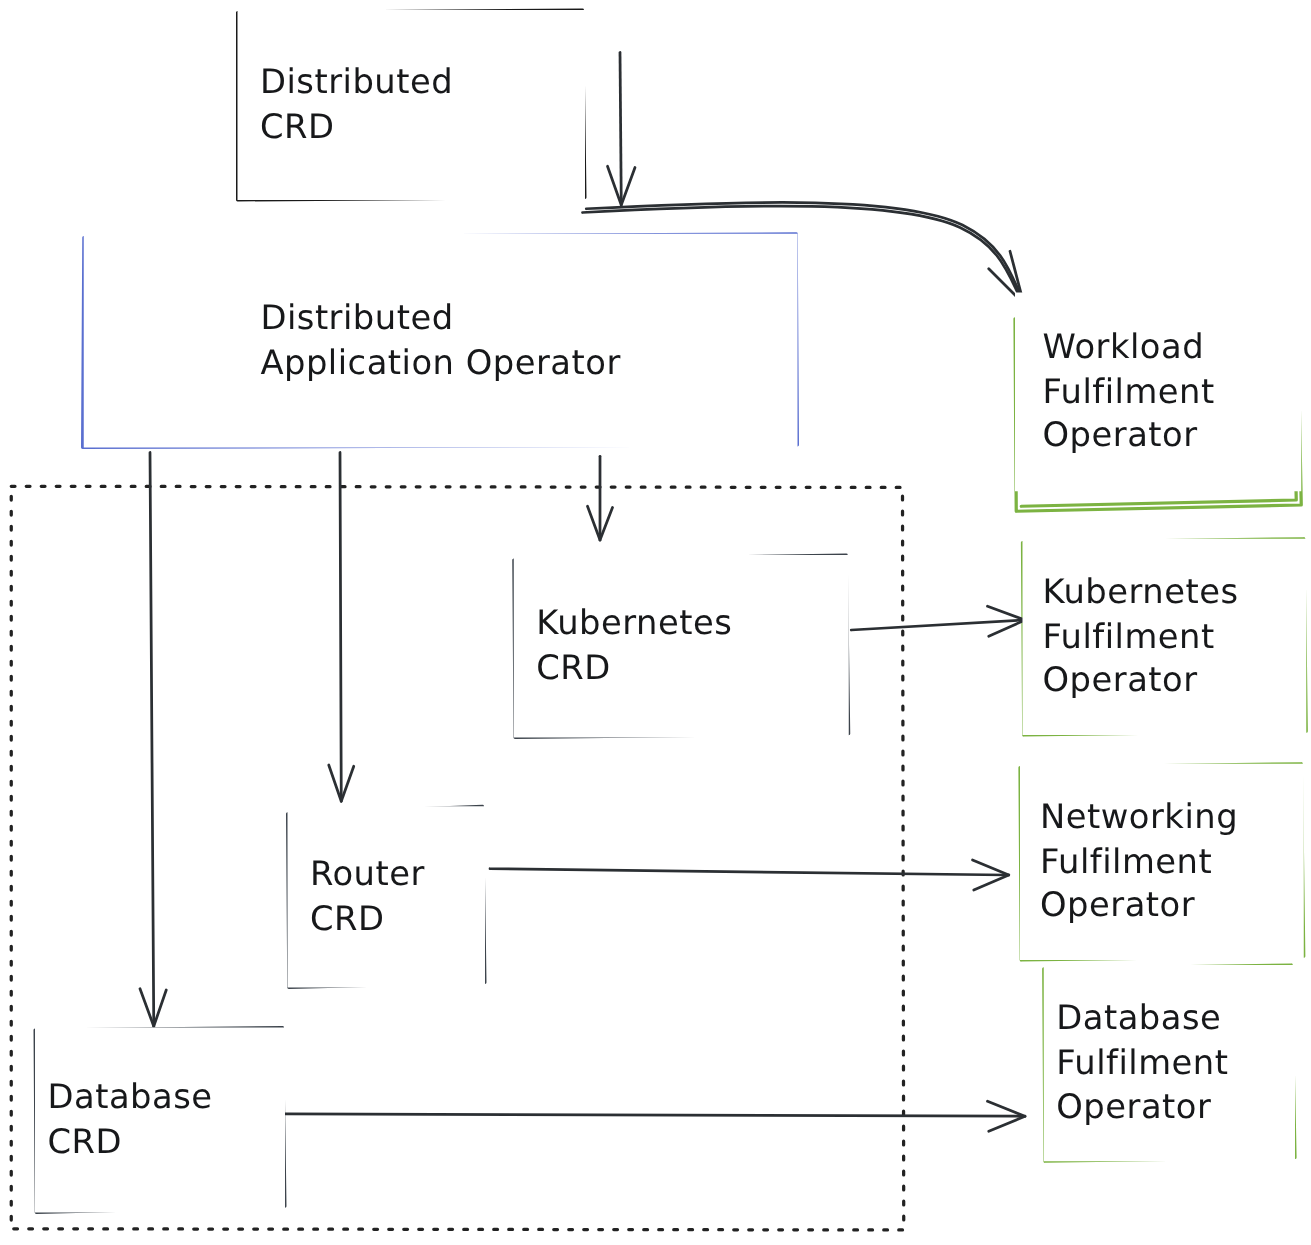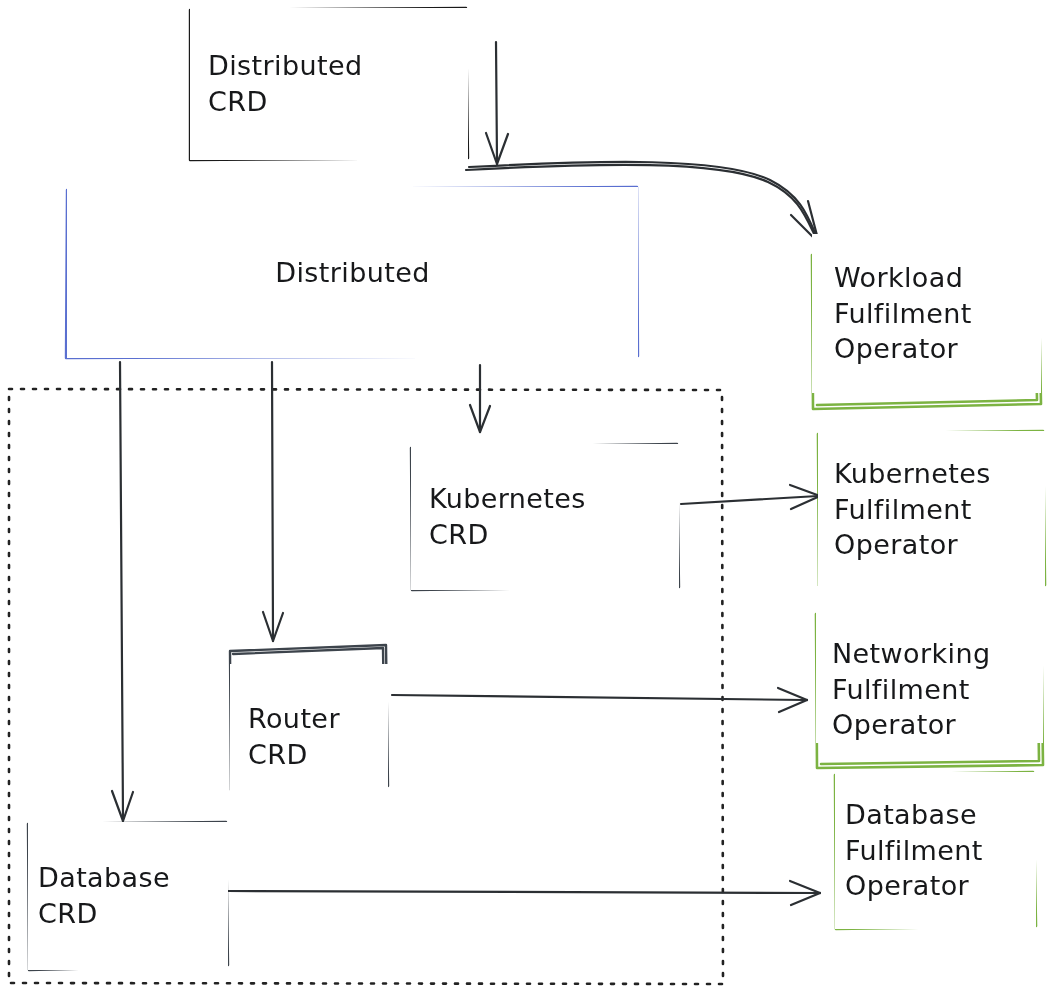--- a/index.html
+++ b/index.html
@@ -171,31 +171,32 @@
   <div class="node left" style="left:190px; top:8px; width:278px; height:152px;">
     <div class="nodetext label-pad-l">
       <div class="line">Distributed</div>
       <div class="line">CRD</div>
     </div>
   </div>
 
   <div class="node center" style="left:67px; top:187px; width:571px; height:171px;">
     <div class="nodetext" style="text-align:left;">
       <div class="line">Distributed</div>
+      <div class="line">Application Operator</div>
     </div>
   </div>
 
   <div class="node left" style="left:411px; top:444px; width:268px; height:146px;">
     <div class="nodetext label-pad-l">
       <div class="line">Kubernetes</div>
       <div class="line">CRD</div>
     </div>
   </div>
 
-  <div class="node left" style="left:230px; top:664px; width:158px; height:145px;">
+  <div class="node left" style="left:230px; top:645px; width:158px; height:145px;">
     <div class="nodetext label-pad-l">
       <div class="line">Router</div>
       <div class="line">CRD</div>
     </div>
   </div>
 
   <div class="node left" style="left:28px; top:822px; width:200px; height:148px;">
     <div class="nodetext label-pad-l" style="padding-left:10px;">
       <div class="line">Database</div>
       <div class="line">CRD</div>
@@ -211,21 +212,21 @@
   </div>
 
   <div class="node left" style="left:818px; top:431px; width:227px; height:157px;">
     <div class="nodetext label-pad-l" style="padding-left:16px;">
       <div class="line">Kubernetes</div>
       <div class="line">Fulfilment</div>
       <div class="line">Operator</div>
     </div>
   </div>
 
-  <div class="node left" style="left:816px; top:586px; width:227px; height:157px;justify-content:flex-end;">
+  <div class="node left" style="left:816px; top:611px; width:227px; height:157px;">
     <div class="nodetext label-pad-l" style="padding-left:16px;">
       <div class="line">Networking</div>
       <div class="line">Fulfilment</div>
       <div class="line">Operator</div>
     </div>
   </div>
 
   <div class="node left" style="left:835px; top:772px; width:201px; height:157px;">
     <div class="nodetext label-pad-l" style="padding-left:10px;">
       <div class="line">Database</div>

